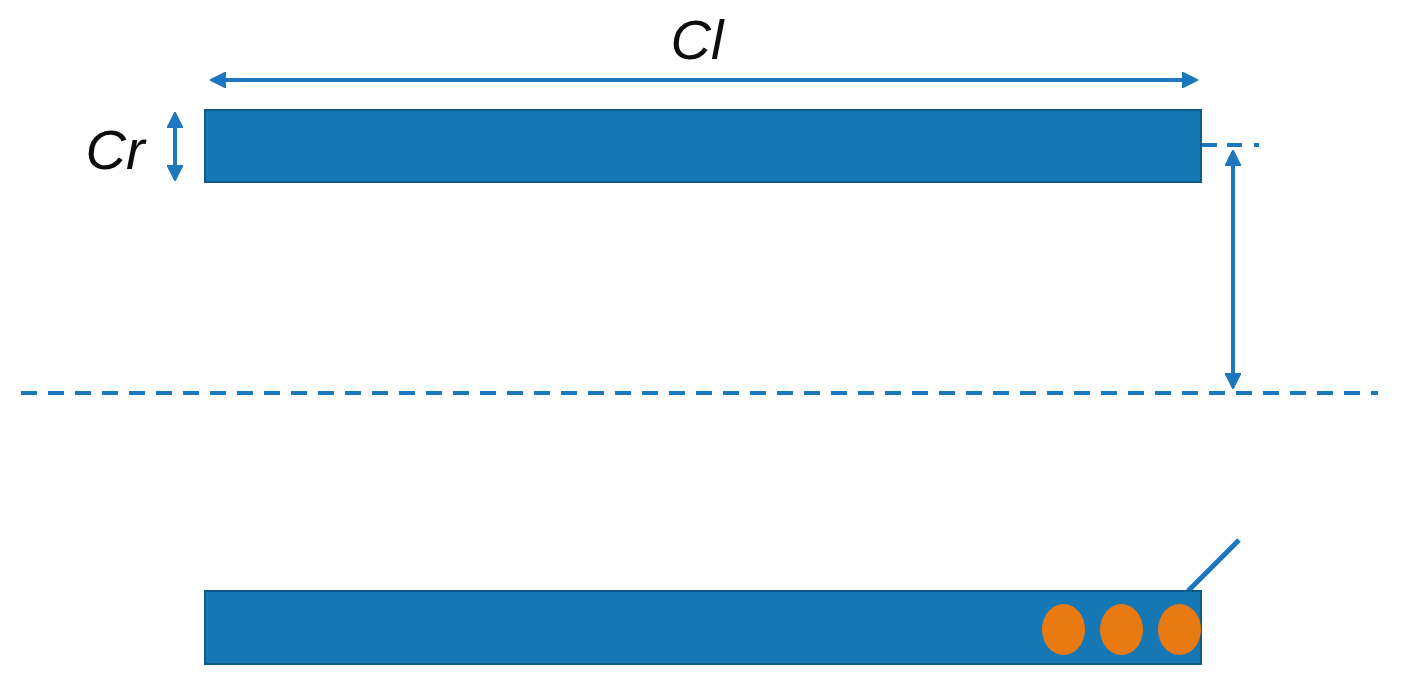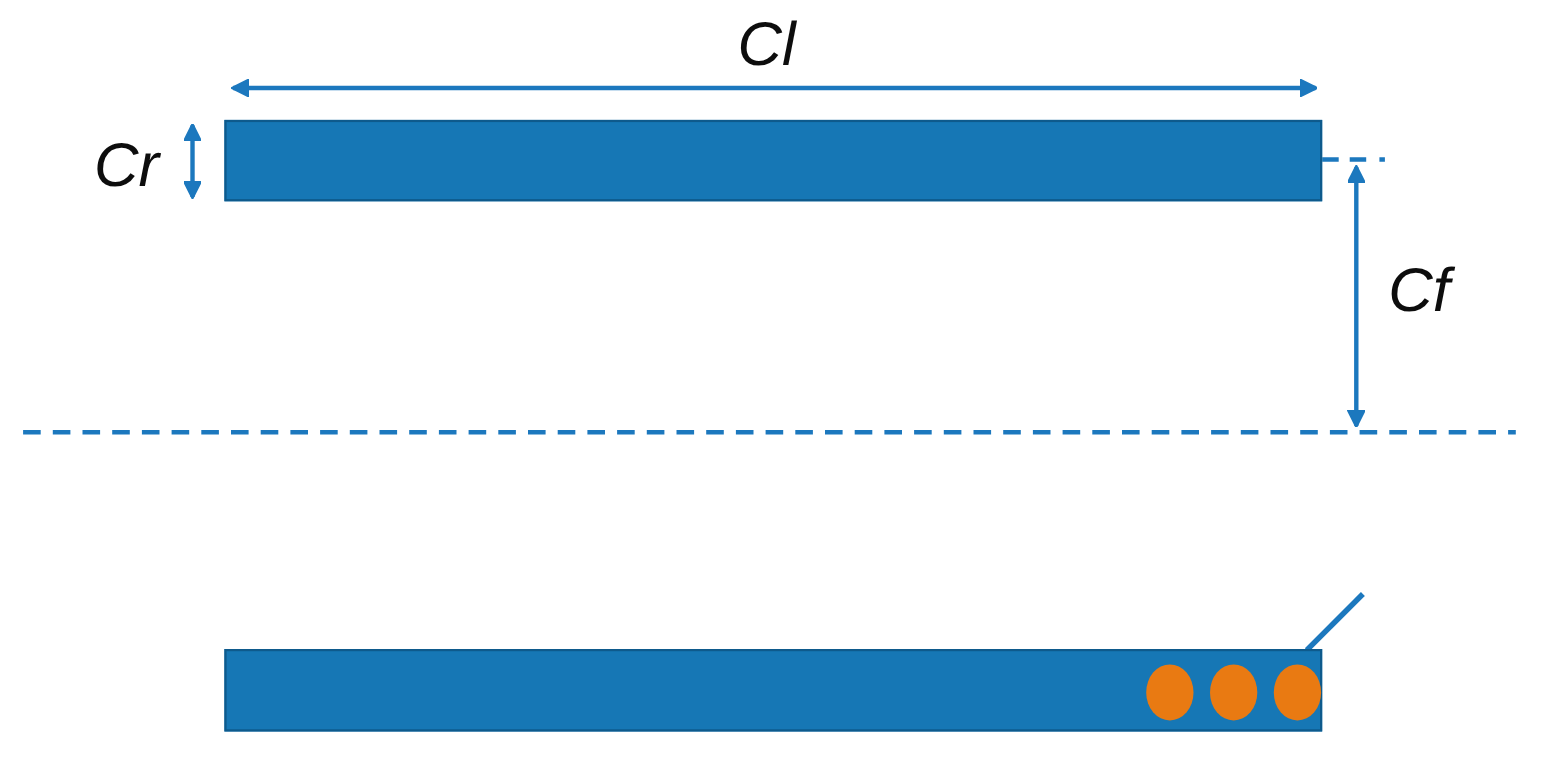--- a/index.html
+++ b/index.html
@@ -80,14 +80,13 @@
 
   <div class="panel panel-top"></div>
 
   <div class="panel panel-bottom"></div>
   <div class="dot dot-1"></div>
   <div class="dot dot-2"></div>
   <div class="dot dot-3"></div>
 
   <div class="lbl lbl-cr">Cr</div>
   <div class="lbl lbl-cl">Cl</div>
-  <div class="lbl lbl-cf">Cf</div>
 </div>
 
 </body></html>

